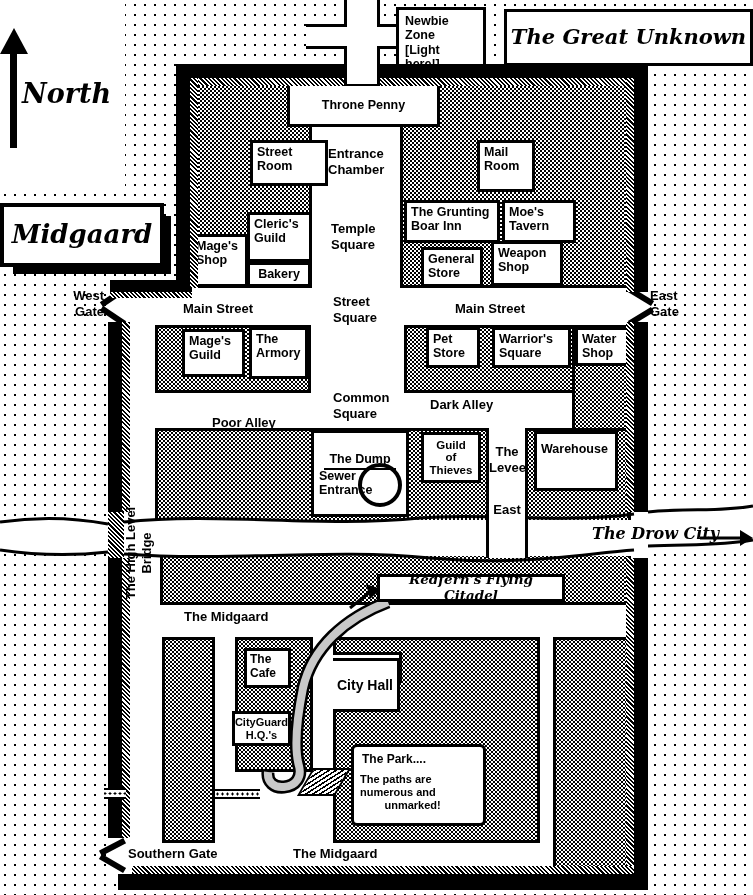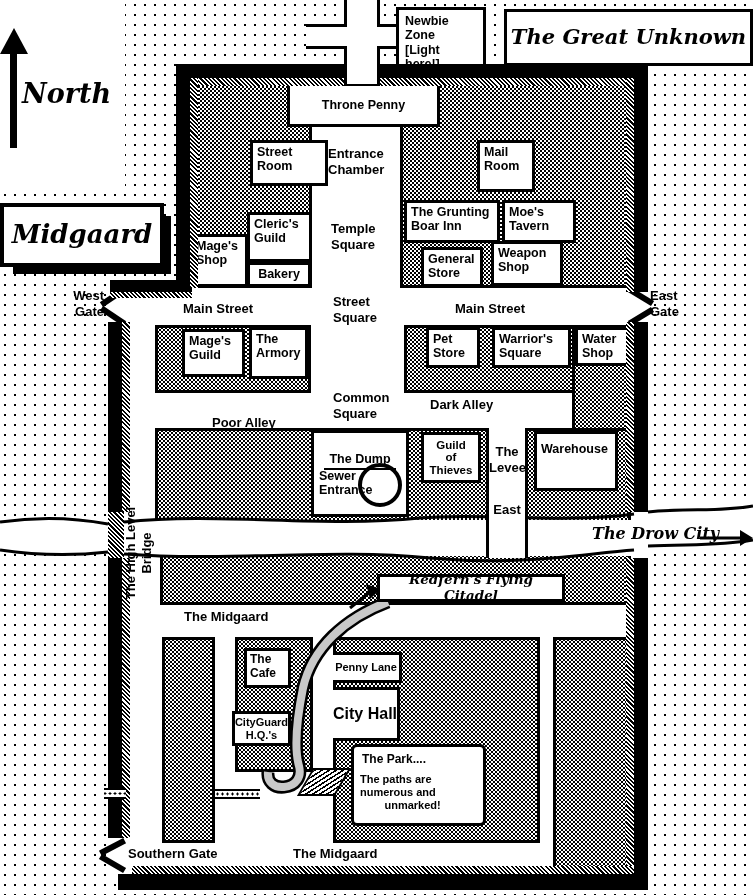--- a/index.html
+++ b/index.html
@@ -173,21 +173,21 @@
 Bridge</div>
 
   <div class="room c" style="left:377px;top:574px;width:188px;height:28px;z-index:5;font-family:'DejaVu Serif',serif;font-style:italic;font-size:13.5px">Redfern's Flying Citadel</div>
 
   <div class="lbl" style="left:184px;top:609px;width:120px">The Midgaard</div>
   <div class="room" style="left:244px;top:648px;width:47px;height:40px;font-size:12px;padding:2px 3px">The
 Cafe</div>
   <div class="room c" style="left:232px;top:711px;width:59px;height:35px;font-size:11px;line-height:1.1">CityGuard
 H.Q.'s</div>
   <div class="room c" style="left:333px;top:652px;width:69px;height:31px;border-left:none;font-size:11px">Penny Lane</div>
-  <div class="room c" style="left:333px;top:687px;width:67px;height:54px;border-left:none;font-size:16px">City Hall</div>
+  <div class="room c" style="left:333px;top:658px;width:67px;height:54px;border-left:none;font-size:14px">City Hall</div>
   <div class="room" style="left:351px;top:744px;width:135px;height:82px;border-radius:6px;padding:0">
     <div class="abs" style="left:8px;top:6px;font-size:12px;font-weight:bold">The Park....</div>
     <div class="abs prewrap" style="left:6px;top:26px;font-size:11px;font-weight:bold;line-height:1.2">The paths are
 numerous and
         unmarked!</div>
   </div>
   <div class="lbl" style="left:128px;top:846px;width:110px">Southern Gate</div>
   <div class="lbl" style="left:293px;top:846px;width:115px">The Midgaard</div>
 
   <div class="wall" style="left:176px;top:64px;width:171px;height:14px"></div>

